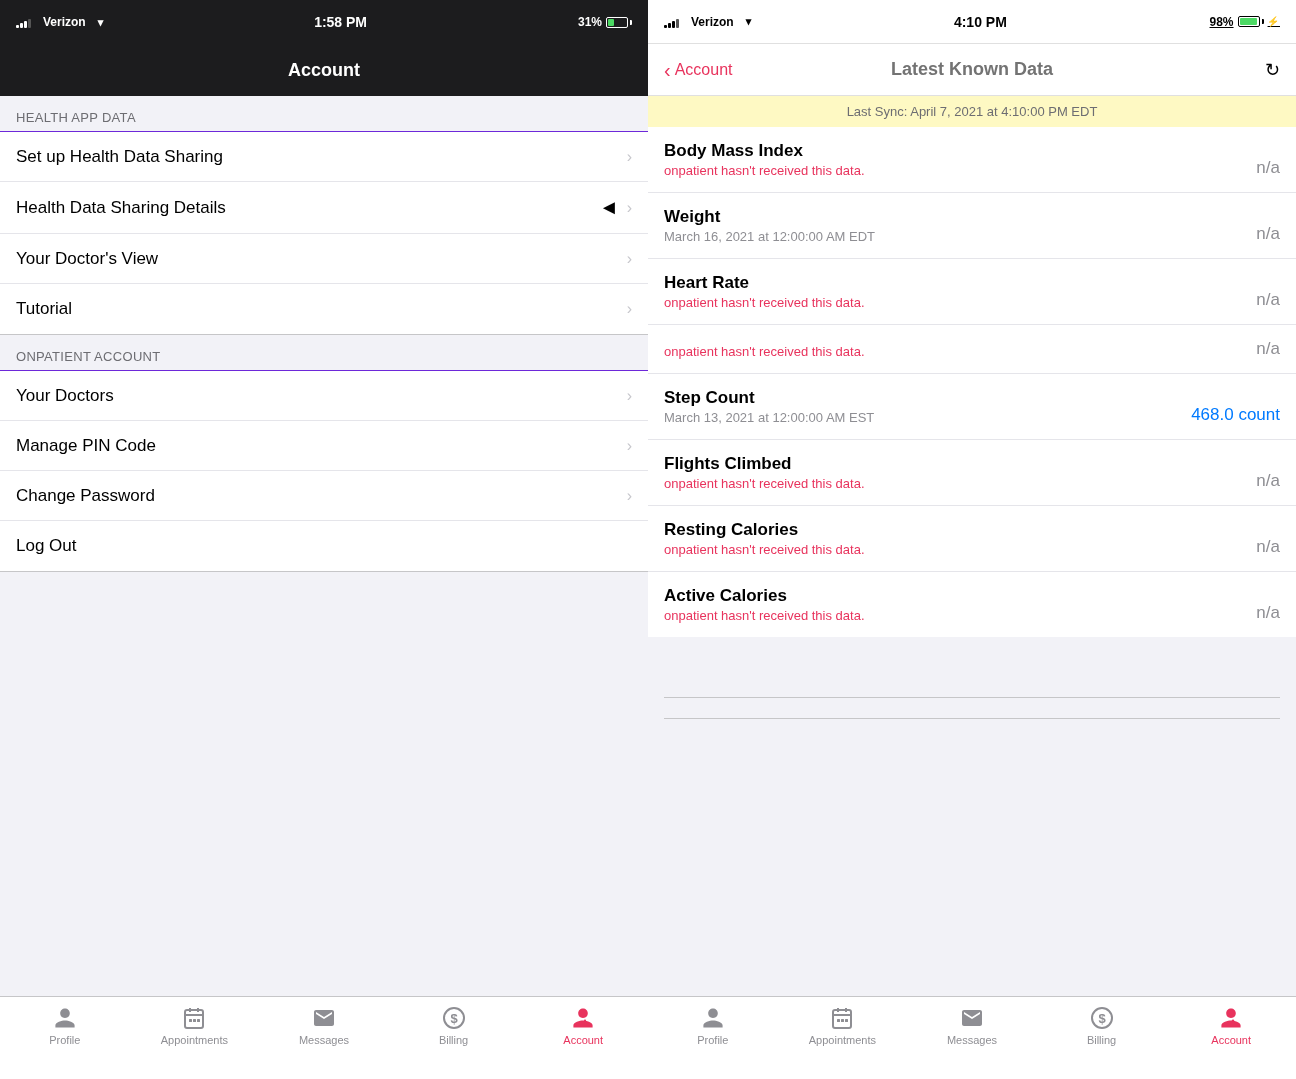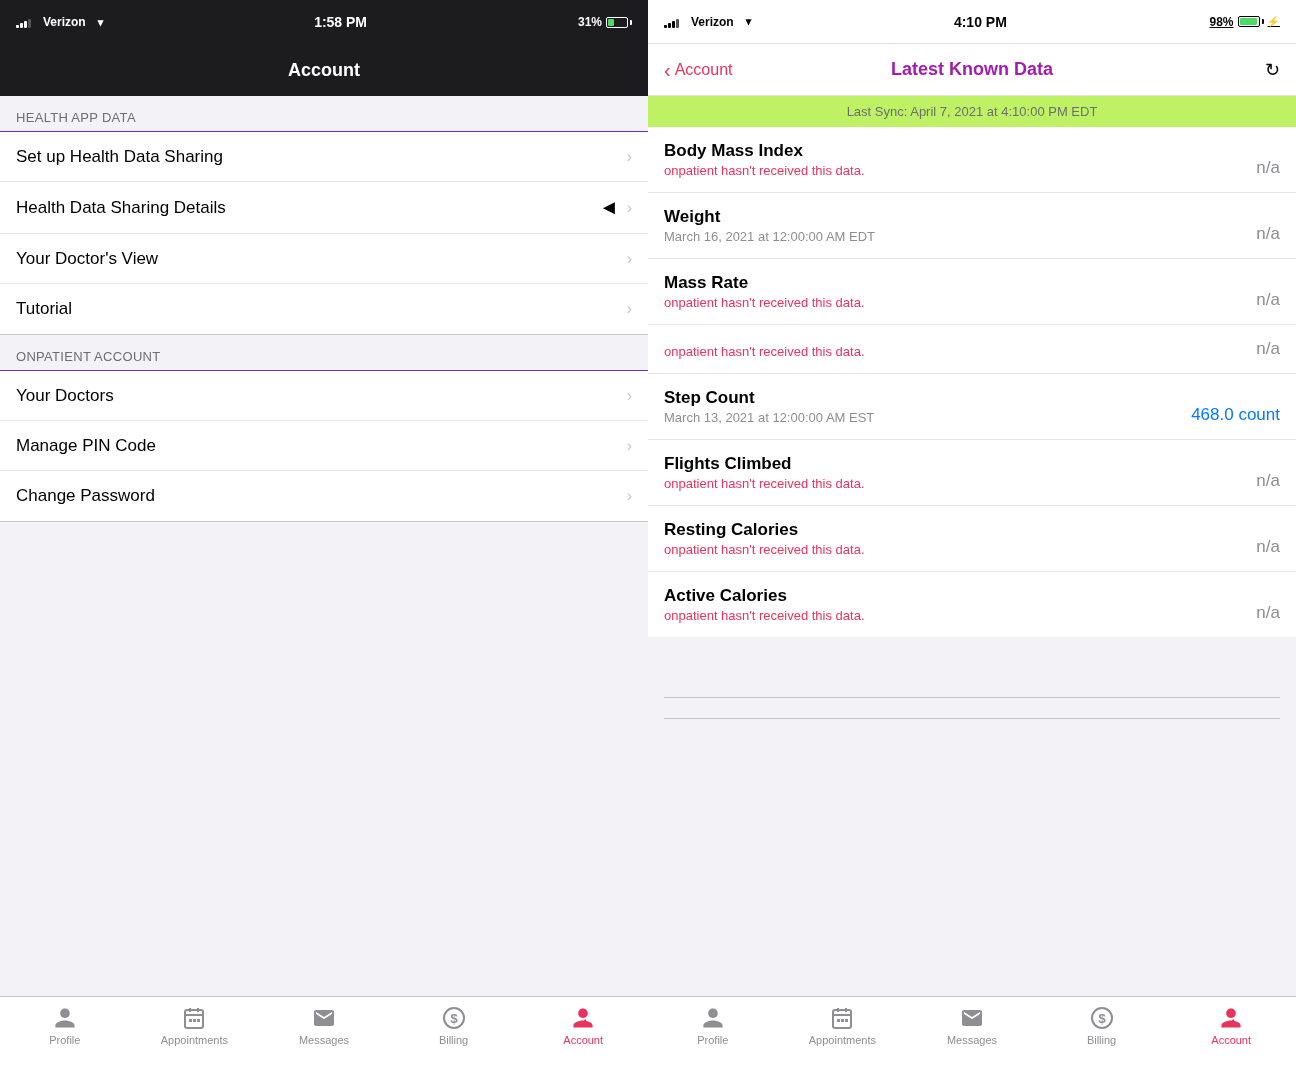--- a/index.html
+++ b/index.html
@@ -135,21 +135,21 @@
       font-size: 16px;
       font-weight: 400;
       cursor: pointer;
     }
     .nav-back-chevron {
       font-size: 20px;
       color: #e8335d;
       line-height: 1;
     }
     .nav-title-right {
-      color: #a21caf;
+      color: #737373;
       font-size: 18px;
       font-weight: 700;
       position: absolute;
       left: 50%;
       transform: translateX(-50%);
     }
     .nav-refresh {
       color: #000;
       font-size: 18px;
     }
@@ -245,21 +245,21 @@
 
     
     .content-scroll {
       flex: 1;
       overflow: hidden;
       background: #f2f2f7;
     }
 
     
     .sync-banner {
-      background: #bef264;
+      background: #fef9c3;
       padding: 8px 16px;
       text-align: center;
       color: #6d6d72;
       font-size: 13px;
     }
 
     .health-list {
       background: #fff;
       margin: 0;
     }
@@ -386,20 +386,23 @@
       <div class="list-item">
         <span class="list-item-text">Manage PIN Code</span>
         <span class="list-item-chevron">›</span>
       </div>
 
       <div class="list-item">
         <span class="list-item-text">Change Password</span>
         <span class="list-item-chevron">›</span>
       </div>
 
+      <div class="list-item">
+        <span class="list-item-text">Log Out</span>
+      </div>
     </div>
 
     <div class="empty-area"></div>
   </div>
 
   <div class="tab-bar">
 
     <div class="tab-item">
       <div class="tab-icon">
         <svg viewBox="0 0 24 24" fill="none" xmlns="http://www.w3.org/2000/svg">
@@ -509,21 +512,21 @@
       <div class="health-item">
         <div class="health-item-left">
           <div class="health-item-name">Weight</div>
           <div class="health-item-sub date">March 16, 2021 at 12:00:00 AM EDT</div>
         </div>
         <div class="health-item-value">n/a</div>
       </div>
 
       <div class="health-item">
         <div class="health-item-left">
-          <div class="health-item-name">Mass Rate</div>
+          <div class="health-item-name">Heart Rate</div>
           <div class="health-item-sub">onpatient hasn't received this data.</div>
         </div>
         <div class="health-item-value">n/a</div>
       </div>
 
       <div class="health-item">
         <div class="health-item-left">
           <div class="health-item-sub">onpatient hasn't received this data.</div>
         </div>
         <div class="health-item-value">n/a</div>

